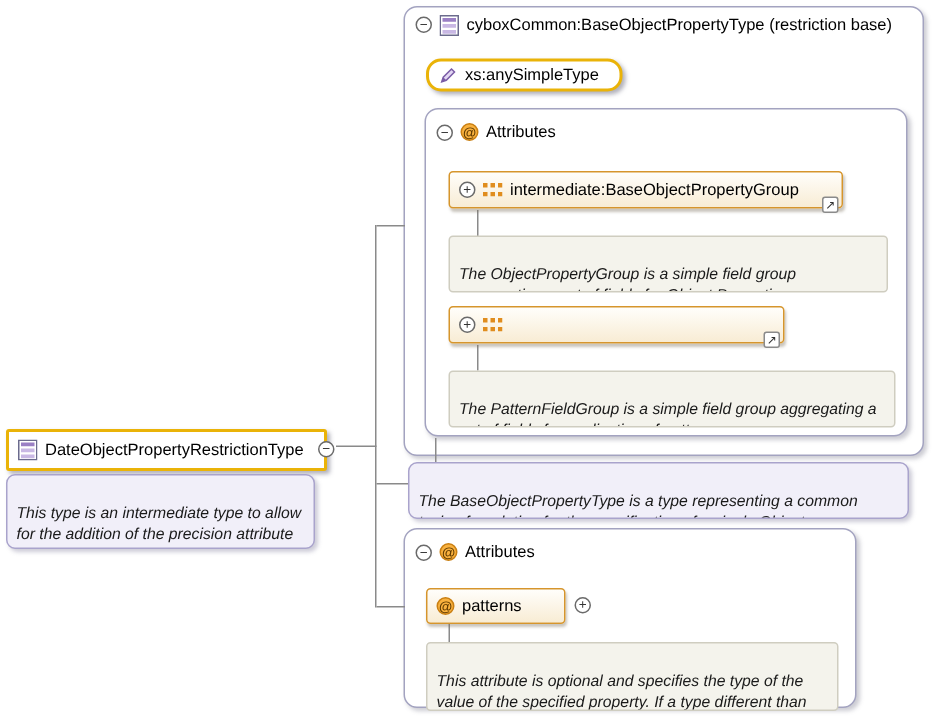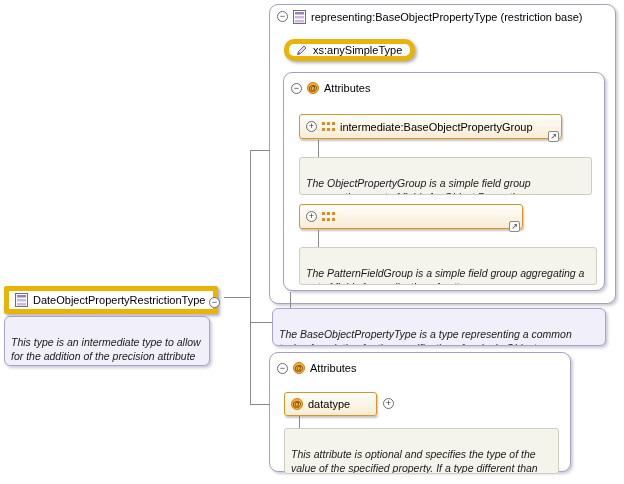--- a/index.html
+++ b/index.html
@@ -14,21 +14,21 @@
   .conn{position:absolute;background:#8a8a8a;}
   .hflex{position:absolute;display:flex;align-items:center;gap:5px;}
   .label{font-size:11px;color:#000;white-space:nowrap;}
   .toggle{
     width:11px;height:11px;min-width:11px;border:1px solid #6a6a6a;border-radius:50%;
     background:#fff;display:flex;align-items:center;justify-content:center;
     font-size:9px;line-height:9px;color:#333;box-sizing:border-box;cursor:pointer;
   }
   .typebox{
     position:absolute;display:flex;align-items:center;gap:5px;background:#fff;
-    border:5px solid #eab308;border-radius:2px;
+    border:2px solid #eab308;border-radius:2px;
     box-shadow:2px 2px 3px rgba(100,100,120,0.5);padding:0 6px;box-sizing:border-box;
   }
   .pill{border-radius:10px;}
   .orange-box{
     position:absolute;display:flex;align-items:center;gap:5px;
     border:1px solid #d6952c;border-radius:3px;
     background:linear-gradient(180deg,#fffefb,#f8ecd4);
     box-shadow:1px 2px 2px rgba(120,110,90,0.4);padding:0 6px;box-sizing:border-box;
   }
   .desc{
@@ -76,21 +76,21 @@
   <div class="hflex" style="left:277px;top:9px;height:15px">
     <span class="toggle">−</span>
     <span class="icon">
       <svg width="13" height="14" viewBox="0 0 13 14">
         <rect x="0.5" y="0.5" width="12" height="13" fill="#ffffff" stroke="#6b6b8d"></rect>
         <rect x="2" y="2" width="9" height="2.5" fill="#9a7fc4"></rect>
         <rect x="2" y="6" width="9" height="2.5" fill="#c9b8e4"></rect>
         <rect x="2" y="10" width="9" height="2.5" fill="#c9b8e4"></rect>
       </svg>
     </span>
-    <span class="label">representing:BaseObjectPropertyType (restriction base)</span>
+    <span class="label">cyboxCommon:BaseObjectPropertyType (restriction base)</span>
   </div>
 
   <div class="typebox pill" style="left:284px;top:39px;width:131px;height:22px">
     <span class="icon">
       <svg width="13" height="13" viewBox="0 0 13 13">
         <path d="M2.5 10.5 L3.5 7.5 L9 2 L11 4 L5.5 9.5 Z" fill="#e3d7f3" stroke="#7a5ca6" stroke-width="1"></path>
         <path d="M2.5 10.5 L3.5 7.5 L5.5 9.5 Z" fill="#7a5ca6"></path>
       </svg>
     </span>
     <span class="label">xs:anySimpleType</span>
@@ -138,21 +138,21 @@
   <div class="desc note" style="left:272px;top:308px;width:334px;height:36px">The BaseObjectPropertyType is a type representing a common typing foundation for the specification of a single Object...</div>
 
   <div class="hflex" style="left:277px;top:361px;height:14px">
     <span class="toggle">−</span>
     <span class="at-badge">@</span>
     <span class="label">Attributes</span>
   </div>
 
   <div class="orange-box" style="left:284px;top:392px;width:93px;height:24px">
     <span class="at-badge">@</span>
-    <span class="label">datatype</span>
+    <span class="label">patterns</span>
   </div>
   <span class="toggle" style="position:absolute;left:383px;top:398px">+</span>
   <div class="desc" style="left:284px;top:428px;width:275px;height:46px">This attribute is optional and specifies the type of the value of the specified property. If a type different than the...</div>
 
   <div class="typebox" style="left:4px;top:286px;width:214px;height:28px">
     <span class="icon">
       <svg width="13" height="14" viewBox="0 0 13 14">
         <rect x="0.5" y="0.5" width="12" height="13" fill="#ffffff" stroke="#6b6b8d"></rect>
         <rect x="2" y="2" width="9" height="2.5" fill="#9a7fc4"></rect>
         <rect x="2" y="6" width="9" height="2.5" fill="#c9b8e4"></rect>

